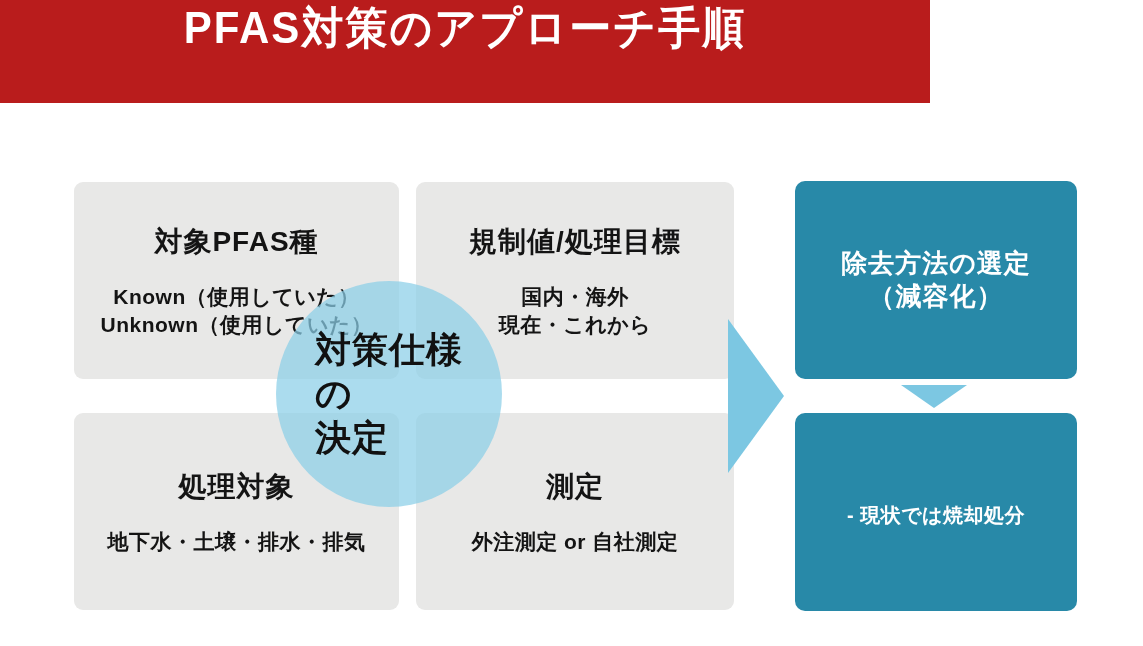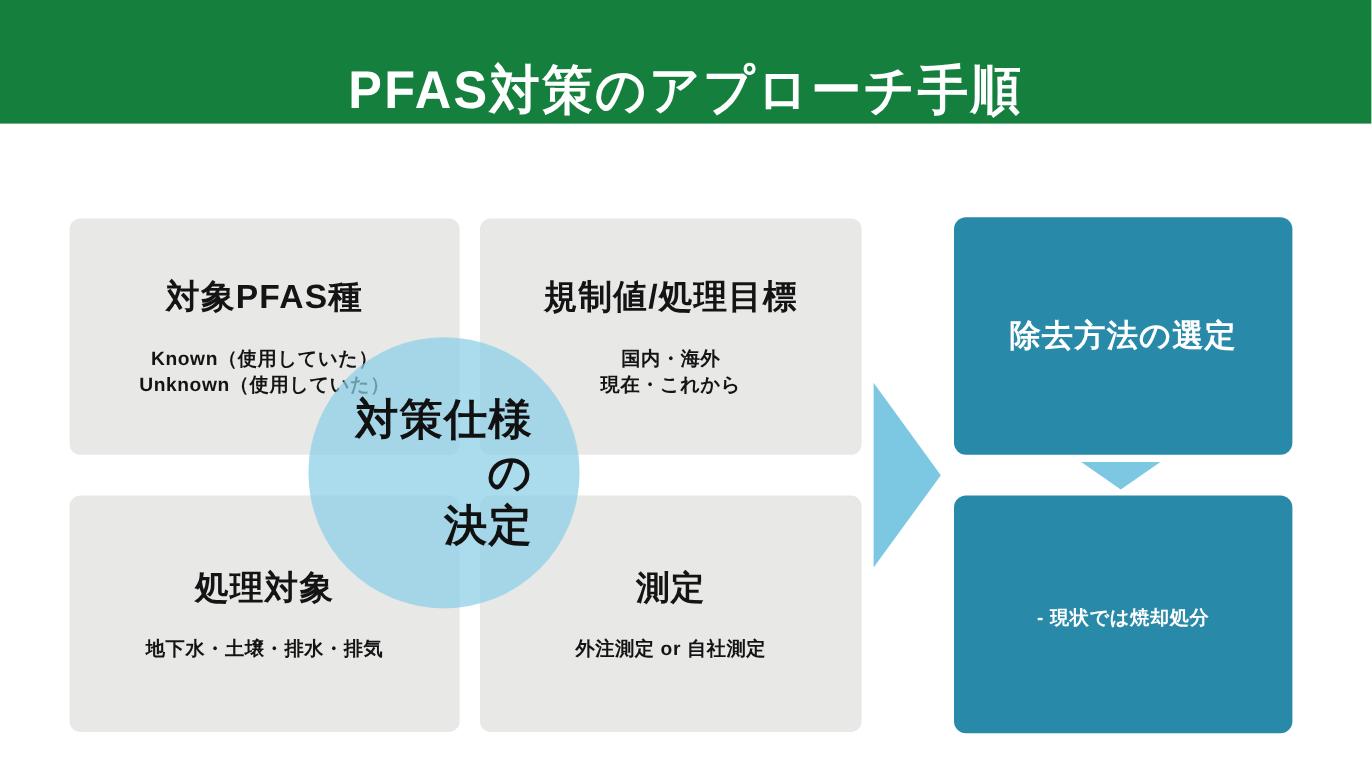--- a/index.html
+++ b/index.html
@@ -8,68 +8,69 @@
     font-family: "Liberation Sans", "DejaVu Sans", sans-serif;
     width: 1143px; height: 646px;
     position: relative;
     overflow: hidden;
   }
   .slide { position: absolute; inset: 0; background: #ffffff; }
 
   
   .banner {
     position: absolute; left: 0; top: 0;
-    width: 1143px; height: 103px;
-    background: #15803d;
-    display: flex; align-items: flex-end; justify-content: center;
+    width: 930px; height: 103px;
+    background: #b91c1c;
+    display: flex; align-items: flex-start; justify-content: center;
   }
   .banner h1 {
     color: #ffffff;
     font-size: 42px;
     font-weight: 900;
     letter-spacing: 2px;
     transform: scaleY(1.05);
   }
 
   
   .gray-box {
     position: absolute;
     background: #E8E8E7;
     border-radius: 9px;
     display: flex; flex-direction: column;
     align-items: center; justify-content: center;
     text-align: center;
     color: #141414;
+    margin-left: 16px;
   }
   .gray-box .box-title {
     font-size: 28px;
     font-weight: bold;
     letter-spacing: 1px;
   }
   .gray-box .box-sub {
     margin-top: 22px;
-    font-size: 16px;
+    font-size: 21px;
     font-weight: bold;
     line-height: 1.32;
     letter-spacing: 0.5px;
   }
   .box-tl { left: 58px;  top: 182px; width: 325px; height: 197px; }
   .box-tr { left: 400px; top: 182px; width: 318px; height: 197px; }
   .box-bl { left: 58px;  top: 413px; width: 325px; height: 197px; }
   .box-br { left: 400px; top: 413px; width: 318px; height: 197px; }
 
   
   .decision-circle {
     position: absolute;
-    left: 257px; top: 281px;
+    left: 276px; top: 281px;
     width: 226px; height: 226px;
     border-radius: 50%;
     background: rgba(138, 207, 232, 0.72);
     display: flex; align-items: center; justify-content: center;
-    text-align: right;
+    text-align: left;
     z-index: 3;
   }
   .decision-circle .circle-text {
     font-size: 36px;
     font-weight: bold;
     line-height: 1.22;
     color: #111111;
     letter-spacing: 1px;
   }
 
@@ -107,21 +108,21 @@
   .teal-top    { top: 181px; }
   .teal-bottom { top: 413px; }
   .teal-box .step-title {
     font-size: 26px;
     font-weight: bold;
     line-height: 1.28;
     letter-spacing: 1px;
   }
   .teal-box .step-note {
     margin-top: 6px;
-    font-size: 16px;
+    font-size: 20px;
     font-weight: bold;
     letter-spacing: 0.5px;
   }
 </style>
 </head>
 <body>
 
 <div class="slide">
 
   <header class="banner">
@@ -165,20 +166,21 @@
       <div>決定</div>
     </div>
   </div>
 
   <div class="arrow-right"></div>
   <div class="arrow-down"></div>
 
   <div class="teal-box teal-top">
     <div class="step-title">
       <div>除去方法の選定</div>
+      <div>（減容化）</div>
     </div>
   </div>
 
   <div class="teal-box teal-bottom">
     <div class="step-note">- 現状では焼却処分</div>
   </div>
 
 </div>
 
 </body></html>

